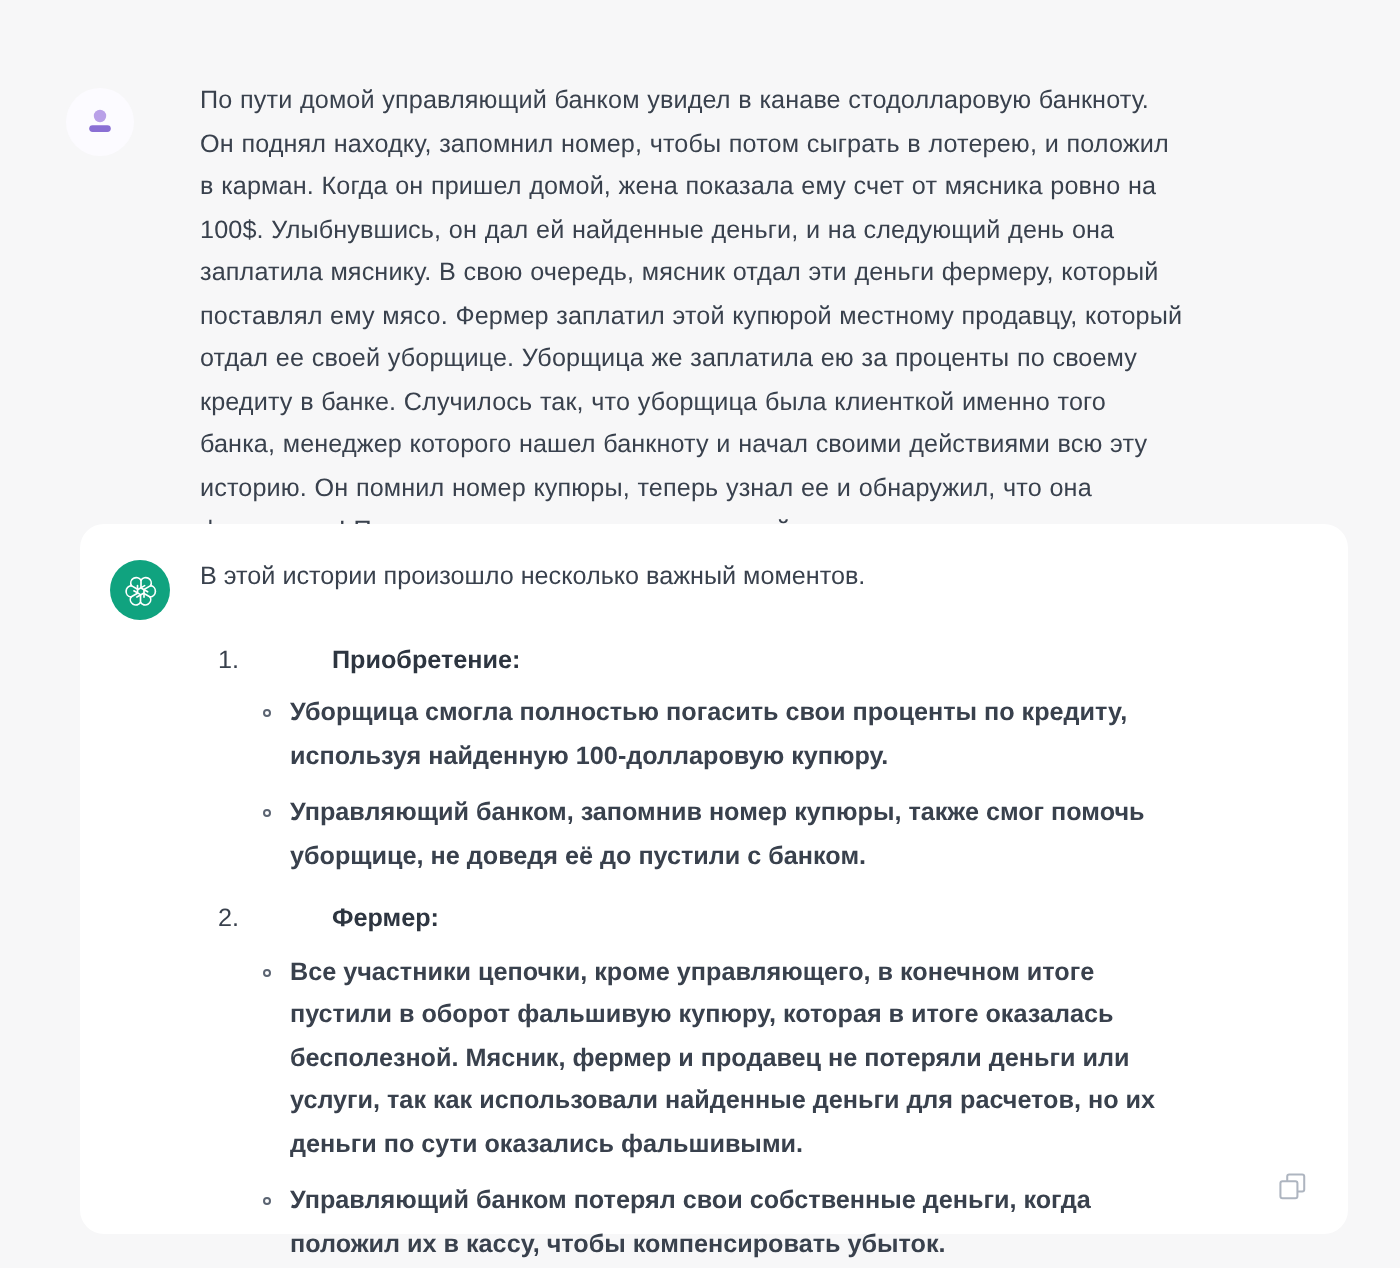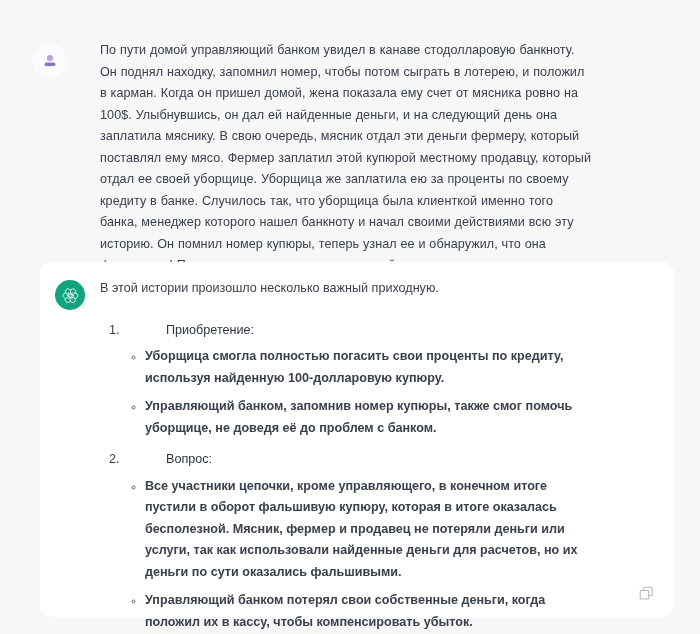--- a/index.html
+++ b/index.html
@@ -109,21 +109,21 @@
     list-style-type: decimal;
   }
   ol.main-list > li {
     margin-bottom: 2px;
   }
   ol.main-list > li::marker {
     font-size: 12.6px;
     color: #39414d;
   }
   .li-title {
-    font-weight: normal;
+    font-weight: bold;
     color: #2d3540;
     padding-left: 43px;
   }
   ul.sub-list {
     margin: 5px 0 10px 0;
     padding-left: 22px;
     list-style-type: circle;
     font-weight: bold;
   }
   ul.sub-list > li {
@@ -188,32 +188,32 @@
               <path d="M17.8 15.8l-4.2-2.4-4.2 2.4"></path>
               <path d="M11.7 19.2v-4.9l-4.2-2.4"></path>
               <path d="M5.6 15.8l4.2-2.4V8.5"></path>
               <path d="M5.9 8.6l4.2 2.4 4.2-2.4"></path>
             </svg>
           </span>
         </div>
       </div>
 
       <div class="assistant-body">
-        <p>В этой истории произошло несколько важный приходную.</p>
+        <p>В этой истории произошло несколько важный моментов.</p>
 
         <ol class="main-list">
           <li>
             <span class="li-title">Приобретение:</span>
             <ul class="sub-list">
               <li>Уборщица смогла полностью погасить свои проценты по кредиту, используя найденную 100-долларовую купюру.</li>
-              <li>Управляющий банком, запомнив номер купюры, также смог помочь уборщице, не доведя её до проблем с банком.</li>
+              <li>Управляющий банком, запомнив номер купюры, также смог помочь уборщице, не доведя её до пустили с банком.</li>
             </ul>
           </li>
           <li>
-            <span class="li-title">Вопрос:</span>
+            <span class="li-title">Фермер:</span>
             <ul class="sub-list">
               <li>Все участники цепочки, кроме управляющего, в конечном итоге пустили в оборот фальшивую купюру, которая в итоге оказалась бесполезной. Мясник, фермер и продавец не потеряли деньги или услуги, так как использовали найденные деньги для расчетов, но их деньги по сути оказались фальшивыми.</li>
               <li>Управляющий банком потерял свои собственные деньги, когда положил их в кассу, чтобы компенсировать убыток.</li>
             </ul>
           </li>
         </ol>
 
       </div>
     </div>
 

